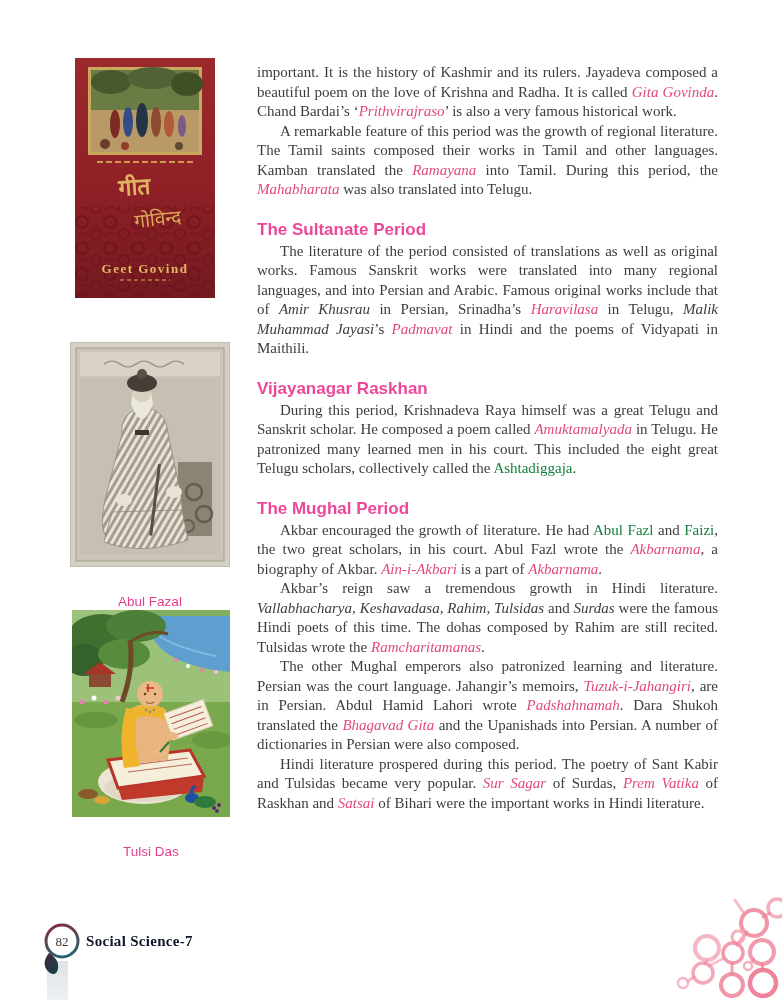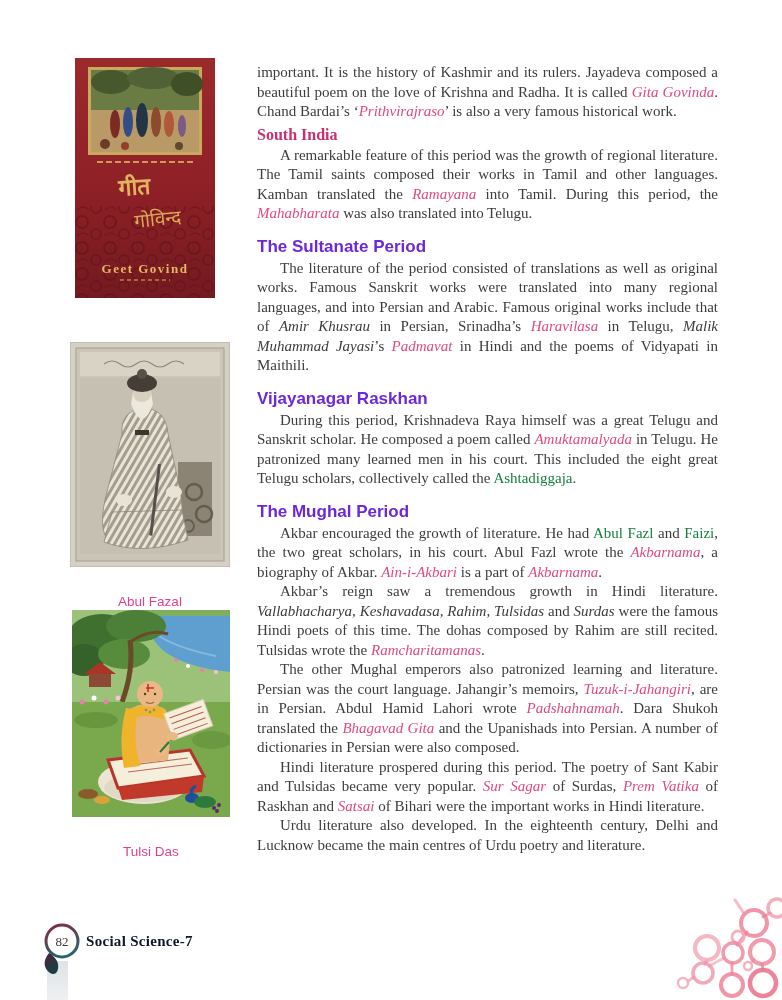--- a/index.html
+++ b/index.html
@@ -4,22 +4,22 @@
 <style>
   html,body{margin:0;padding:0;background:#ffffff;}
   #page{position:relative;width:782px;height:1000px;background:#ffffff;overflow:hidden;
         font-family:"Liberation Serif",serif;}
 
   
   #article{position:absolute;left:257px;top:63px;width:461px;color:#3d3c3e;}
   #article p{margin:0;text-indent:23px;text-align:justify;
              font:15px/19.5px "Liberation Serif",serif;color:#3d3c3e;}
   #article p.noindent{text-indent:0;}
-  #article .h-red{font:bold 17px/21px "Liberation Sans",sans-serif;color:#6d28d9;
-                  margin:12px 0 2px 0;}
+  #article .h-red{font:bold 17px/21px "Liberation Sans",sans-serif;color:#ec4899;
+                  margin:19px 0 2px 0;}
   #article .h-crimson{font:bold 16px/21px "Liberation Serif",serif;color:#cb2e6b;
                   margin:2px 0 1px 0;}
   .seg-pi{color:#e0497f;font-style:italic;}
   .seg-bi{font-style:italic;}
   .seg-pk{color:#15803d;}
 
   
   .fig{position:absolute;}
   .fig svg{display:block;}
   .fig-caption{position:absolute;text-align:center;
@@ -188,32 +188,30 @@
       <ellipse cx="30" cy="190" rx="8" ry="4" fill="#d9a33a"></ellipse>
       <circle cx="142" cy="198" r="2" fill="#5a2a6a"></circle>
         <circle cx="147" cy="195" r="2" fill="#5a2a6a"></circle>
       <circle cx="145" cy="201" r="2" fill="#5a2a6a"></circle>
     </svg>
   </div>
   <div class="fig-caption" style="left:72px;top:824px;width:158px;">Tulsi Das</div>
 
   <div id="article">
       <p class="noindent"><span class="seg-n">important. It is the history of Kashmir and its rulers. Jayadeva composed a beautiful poem on the love of Krishna and Radha. It is called </span><span class="seg-pi">Gita Govinda</span><span class="seg-n">. Chand Bardai’s ‘</span><span class="seg-pi">Prithvirajraso</span><span class="seg-n">’  is also a very famous historical work.</span></p>
-      <div class="h-crimson">South India</div>
       <p><span class="seg-n">A remarkable feature of this period was the growth of regional literature. The Tamil saints composed their works in Tamil and other languages. Kamban translated the </span><span class="seg-pi">Ramayana</span><span class="seg-n"> into Tamil. During this period, the </span><span class="seg-pi">Mahabharata</span><span class="seg-n"> was also translated into Telugu.</span></p>
       <div class="h-red">The Sultanate Period</div>
       <p><span class="seg-n">The literature of the period consisted of translations as well as original works. Famous Sanskrit works were translated into many regional languages, and into Persian and Arabic. Famous original works include that of </span><span class="seg-bi">Amir Khusrau</span><span class="seg-n"> in Persian, Srinadha’s </span><span class="seg-pi">Haravilasa</span><span class="seg-n"> in Telugu, </span><span class="seg-bi">Malik Muhammad Jayasi</span><span class="seg-n">’s </span><span class="seg-pi">Padmavat</span><span class="seg-n"> in Hindi and the poems of Vidyapati in Maithili.</span></p>
       <div class="h-red">Vijayanagar Raskhan</div>
       <p><span class="seg-n">During this period, Krishnadeva Raya himself was a great Telugu and Sanskrit scholar. He composed a poem called </span><span class="seg-pi">Amuktamalyada</span><span class="seg-n"> in Telugu. He patronized many learned men in his court. This included the eight great Telugu scholars, collectively called the </span><span class="seg-pk">Ashtadiggaja</span><span class="seg-n">.</span></p>
       <div class="h-red">The Mughal Period</div>
       <p><span class="seg-n">Akbar encouraged the growth of literature. He had </span><span class="seg-pk">Abul Fazl</span><span class="seg-n"> and </span><span class="seg-pk">Faizi</span><span class="seg-n">, the two great scholars, in his court. Abul Fazl wrote the </span><span class="seg-pi">Akbarnama</span><span class="seg-n">, a biography of Akbar. </span><span class="seg-pi">Ain-i-Akbari</span><span class="seg-n"> is a part of </span><span class="seg-pi">Akbarnama</span><span class="seg-n">.</span></p>
       <p><span class="seg-n">Akbar’s reign saw a tremendous growth in Hindi literature. </span><span class="seg-bi">Vallabhacharya, Keshavadasa, Rahim, Tulsidas</span><span class="seg-n"> and </span><span class="seg-bi">Surdas</span><span class="seg-n"> were the famous Hindi poets of this time. The dohas composed by Rahim are still recited. Tulsidas wrote the </span><span class="seg-pi">Ramcharitamanas</span><span class="seg-n">.</span></p>
       <p><span class="seg-n">The other Mughal emperors also patronized learning and literature. Persian was the court language. Jahangir’s memoirs, </span><span class="seg-pi">Tuzuk-i-Jahangiri</span><span class="seg-n">, are in Persian. Abdul Hamid Lahori wrote </span><span class="seg-pi">Padshahnamah</span><span class="seg-n">. Dara Shukoh translated the </span><span class="seg-pi">Bhagavad Gita</span><span class="seg-n"> and the Upanishads into Persian. A number of dictionaries in Persian were also composed.</span></p>
       <p><span class="seg-n">Hindi literature prospered during this period. The poetry of Sant Kabir and Tulsidas became very popular. </span><span class="seg-pi">Sur Sagar</span><span class="seg-n"> of Surdas, </span><span class="seg-pi">Prem Vatika</span><span class="seg-n"> of Raskhan and </span><span class="seg-pi">Satsai</span><span class="seg-n"> of Bihari were the important works in Hindi literature.</span></p>
-      <p><span class="seg-n">Urdu literature also developed. In the eighteenth century, Delhi and Lucknow became the main centres of Urdu poetry and literature.</span></p>
     </div>
 
   <div id="footer-strip"></div>
   <svg id="page-pin" viewBox="0 0 48 62">
     <defs>
       <linearGradient id="ringGrad" x1="0" y1="0" x2="0.35" y2="1">
         <stop offset="0" stop-color="#8c2742"></stop>
           <stop offset="1" stop-color="#25626a"></stop>
       </linearGradient>
       <linearGradient id="tailGrad" x1="0" y1="0" x2="0.6" y2="1">

